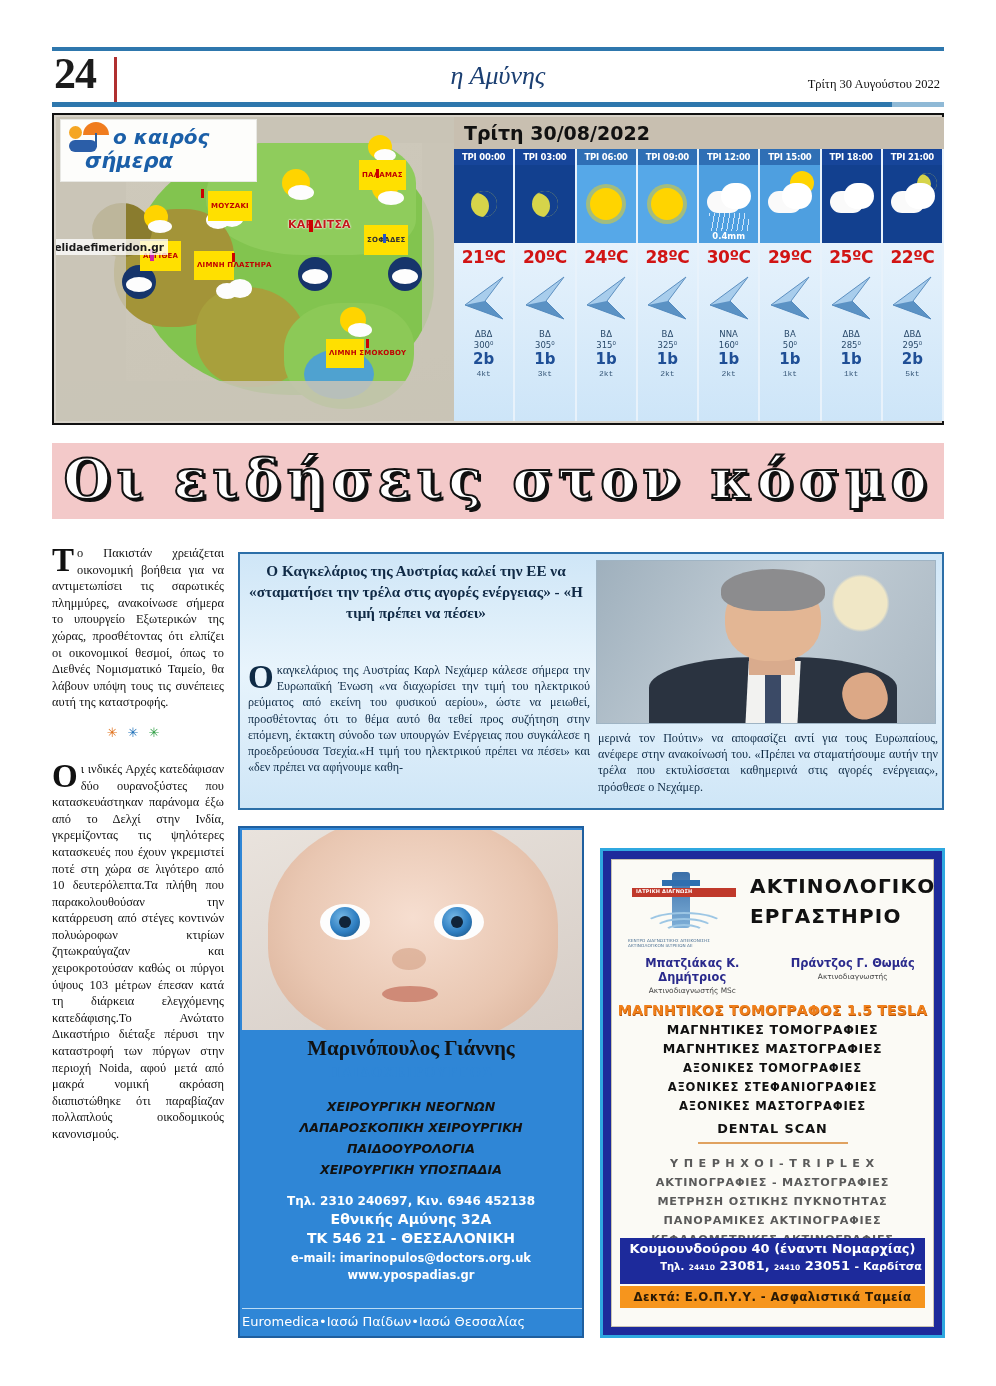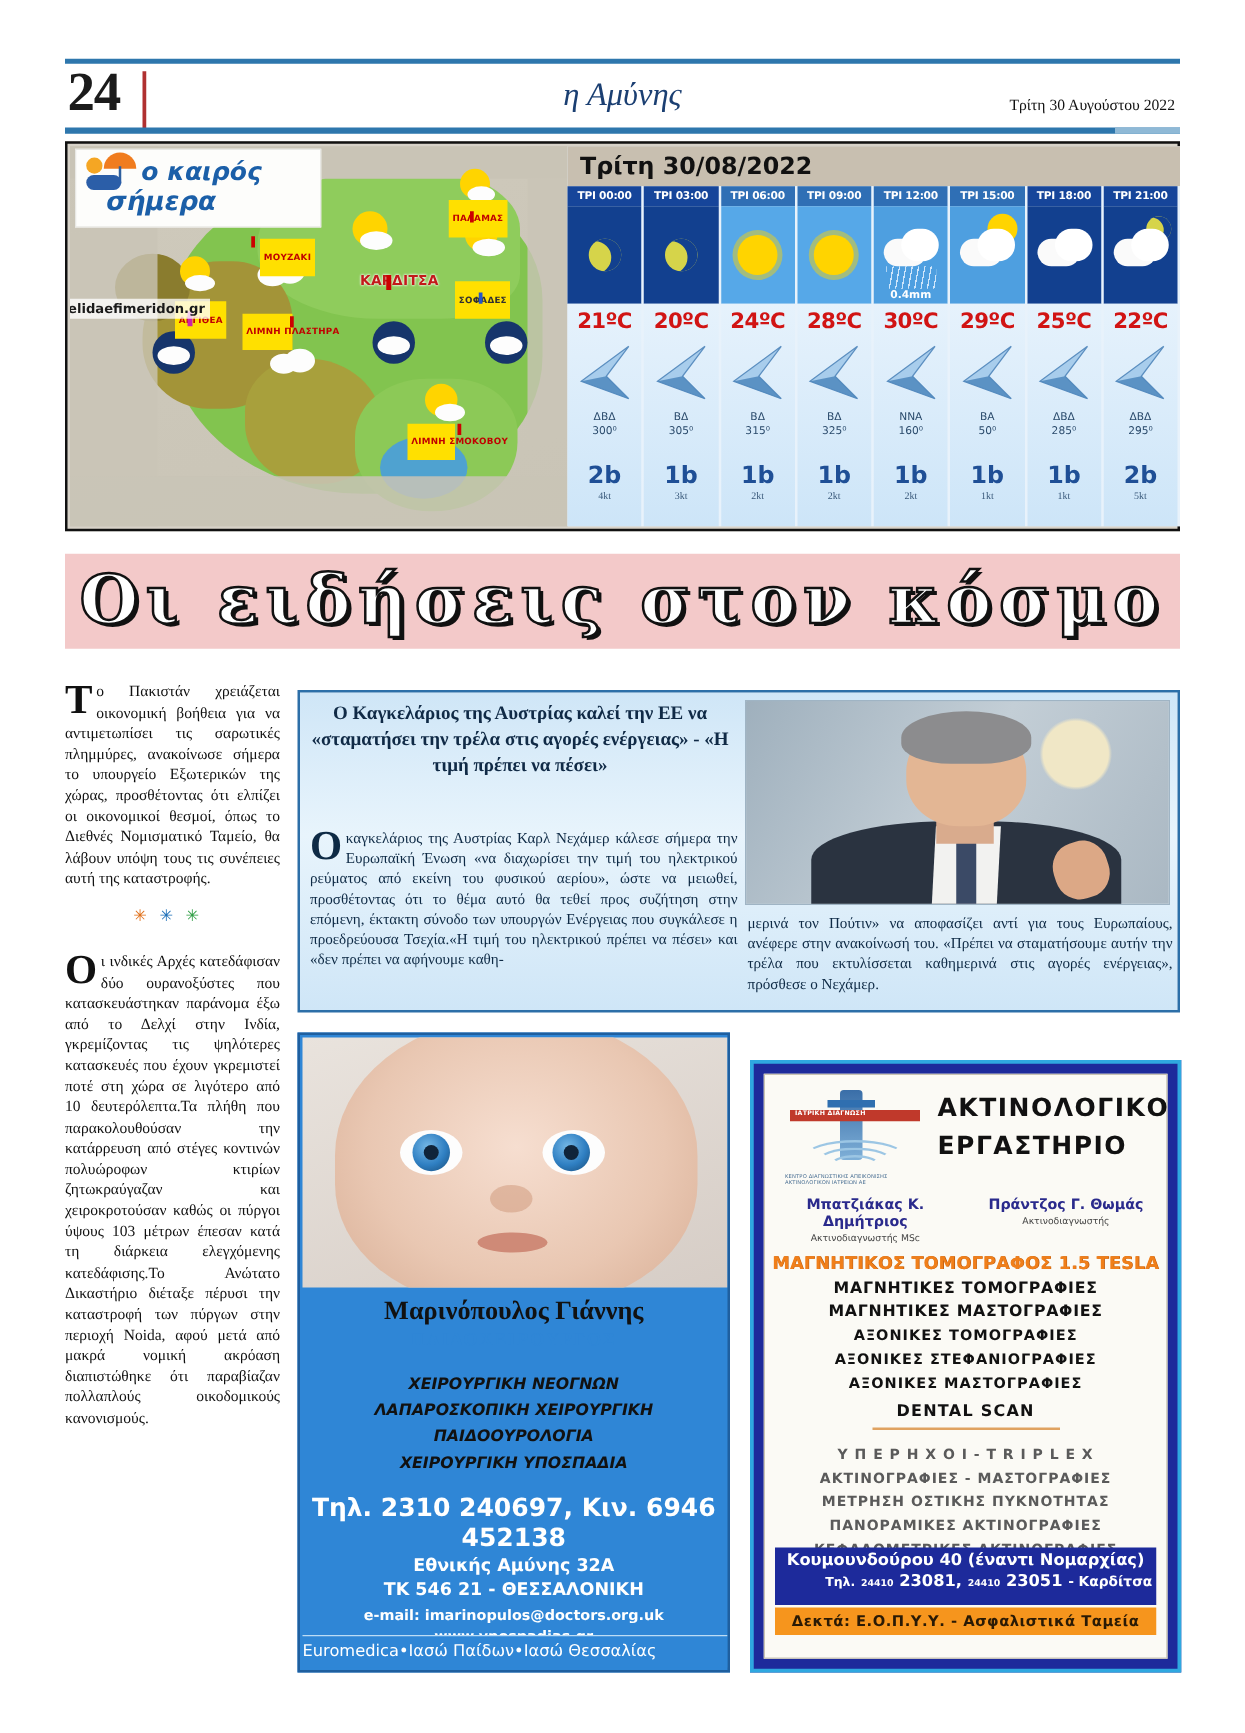--- a/index.html
+++ b/index.html
@@ -89,22 +89,22 @@
   .fc-ico { height:78px; position:relative; }
   .fc-col.night .fc-ico { background:#12408f; }
   .fc-col.day .fc-ico { background:#56a8e8; }
   .fc-col.cloud .fc-ico { background:#4e9fe0; }
   .fc-body { position:absolute; top:94px; left:0; right:0; bottom:0;
     background:linear-gradient(180deg,#e6f2fc 0%,#cde5f8 100%); text-align:center; }
   .fc-temp { font-family:"DejaVu Sans", sans-serif; font-weight:bold; font-size:17px;
     color:#d11414; margin-top:4px; letter-spacing:-0.5px; }
   .fc-arrow { height:62px; position:relative; }
   .fc-dir { font-family:"DejaVu Sans", sans-serif; font-size:8.5px; color:#2a4a6b; line-height:1.25; }
-  .fc-bf { font-family:"DejaVu Sans", sans-serif; font-weight:bold; font-size:19px; color:#1f4f96; margin-top:19px; }
-  .fc-kt { font-family:Liberation Serif, serif; font-size:8px; color:#3a5a7b; margin-top:1px;text-align:center; }
+  .fc-bf { font-family:"DejaVu Sans", sans-serif; font-weight:bold; font-size:15px; color:#1f4f96; margin-top:0; }
+  .fc-kt { font-family:Liberation Mono, monospace; font-size:8px; color:#3a5a7b; margin-top:1px;text-align:center; }
   .rain-mm { position:absolute; bottom:2px; left:0; right:0; text-align:center;
     font-family:"DejaVu Sans", sans-serif; font-size:8.5px; color:#fff; font-weight:bold; }
 
   
   .banner { position:absolute; left:52px; top:443px; width:892px; height:76px; background:#f3c9c9; }
   .banner-txt {
     position:absolute; left:0; top:4px; width:100%; text-align:center;
     font-family:"DejaVu Serif", serif; font-weight:bold; font-size:54px;
     color:#ffffff; letter-spacing:6px;
     -webkit-text-stroke:2px #111;
@@ -180,21 +180,21 @@
   .ad1-name { position:absolute; left:0; top:208px; width:100%; text-align:center;
     font-family:"Liberation Serif", serif; font-weight:bold; font-size:21px; color:#111; }
   .ad1-spec { position:absolute; left:0; top:236px; width:100%; text-align:center;
     font-family:"Liberation Serif", serif; font-weight:bold; font-size:14.5px; color:#2f86d6;
     letter-spacing:1.5px; }
   .ad1-svcs { position:absolute; left:0; top:268px; width:100%; text-align:center;
     font-family:"DejaVu Sans", sans-serif; font-size:12.6px; font-weight:bold; font-style:italic;
     color:#111; line-height:21px; }
   .ad1-contact { position:absolute; left:0; top:366px; width:100%; text-align:center;
     font-family:"DejaVu Sans", sans-serif; font-weight:bold; color:#ffffff; }
-  .ad1-contact .l1 { font-size:20px; margin-bottom:3px; }
+  .ad1-contact .l1 { font-size:12px; margin-bottom:3px; }
   .ad1-contact .l2 { font-size:14px; margin-bottom:3px; }
   .ad1-contact .l3 { font-size:14px; margin-bottom:5px; }
   .ad1-contact .l4 { font-size:11.5px; margin-bottom:3px; }
   .ad1-contact .l5 { font-size:11.5px; }
   .ad1-foot { position:absolute; left:2px; bottom:2px; width:340px; height:26px; background:#2f86d6;
     border-top:1px solid #bcdcf5; text-align:left; line-height:26px;
     font-family:"DejaVu Sans", sans-serif; font-size:13px; color:#ffffff; }
 
   
   .ad2 { position:absolute; left:600px; top:848px; width:345px; height:490px;

